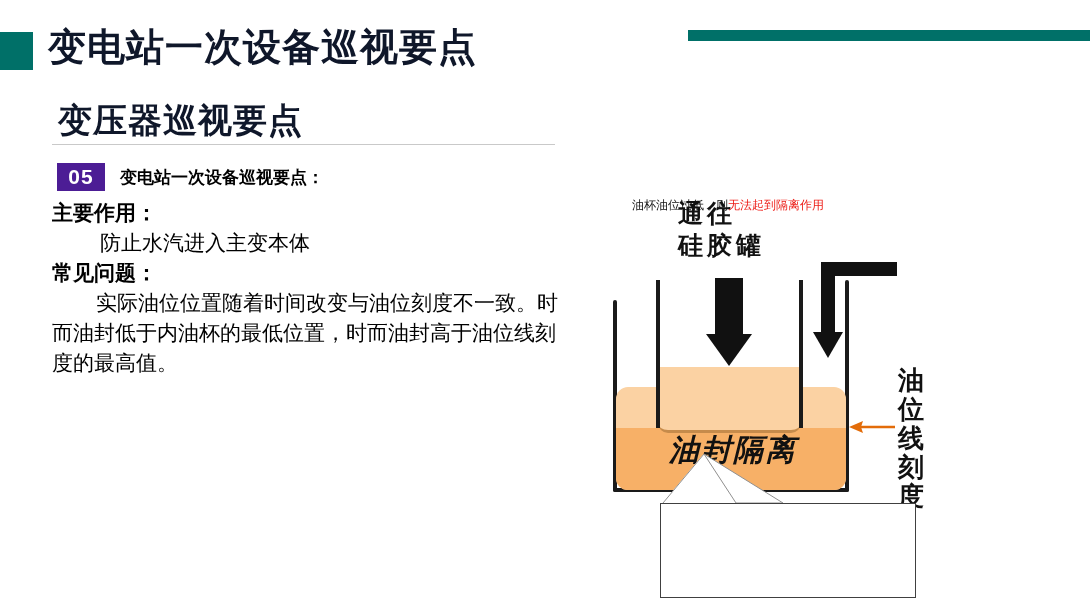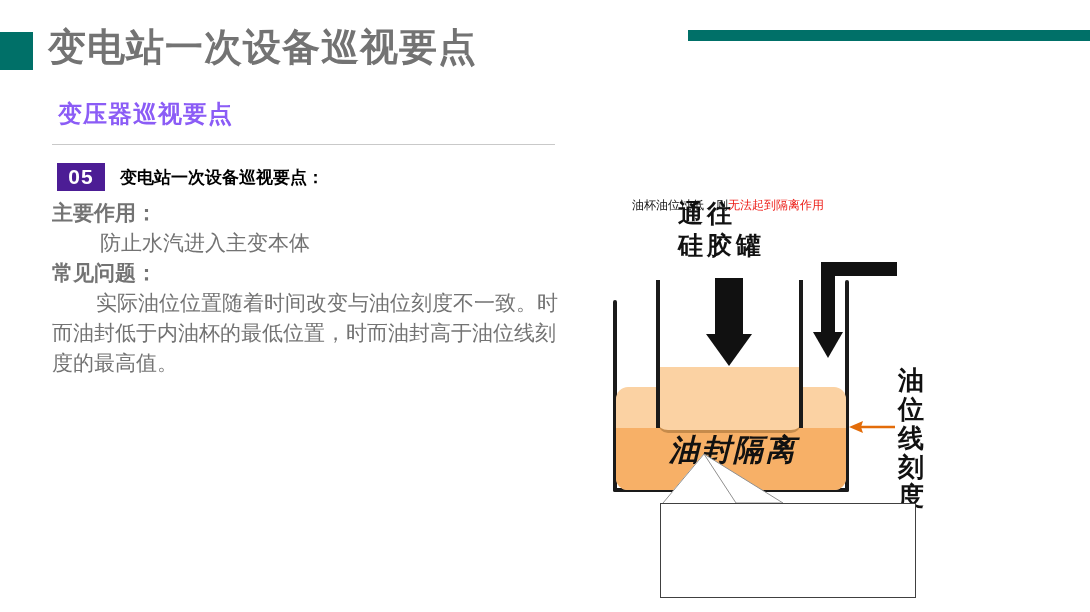--- a/index.html
+++ b/index.html
@@ -32,31 +32,31 @@
     width: 402px;
     height: 11px;
     background: #007068;
   }
   .page-title {
     position: absolute;
     left: 48px;
     top: 22px;
     font-size: 38px;
     font-weight: bold;
-    color: #737373;
+    color: #0f172a;
     letter-spacing: 1px;
     white-space: nowrap;
   }
   .page-subtitle {
     position: absolute;
     left: 58px;
     top: 98px;
-    font-size: 24px;
-    font-weight: bold;
-    color: #8b5cf6;
+    font-size: 34px;
+    font-weight: bold;
+    color: #0f172a;
     letter-spacing: 1px;
     white-space: nowrap;
   }
   .divider {
     position: absolute;
     left: 52px;
     top: 144px;
     width: 503px;
     height: 1px;
     background: #c9c9c9;
@@ -88,21 +88,21 @@
   }
 
   
   .body-block {
     position: absolute;
     left: 52px;
     top: 198px;
     width: 520px;
     font-size: 21px;
     line-height: 30px;
-    color: #737373;
+    color: #000000;
   }
   .lbl-bold { font-weight: bold; }
   .indent { padding-left: 48px; display: block; }
   .flow { display: block; }
 
   
   .diagram {
     position: absolute;
     left: 600px;
     top: 180px;

